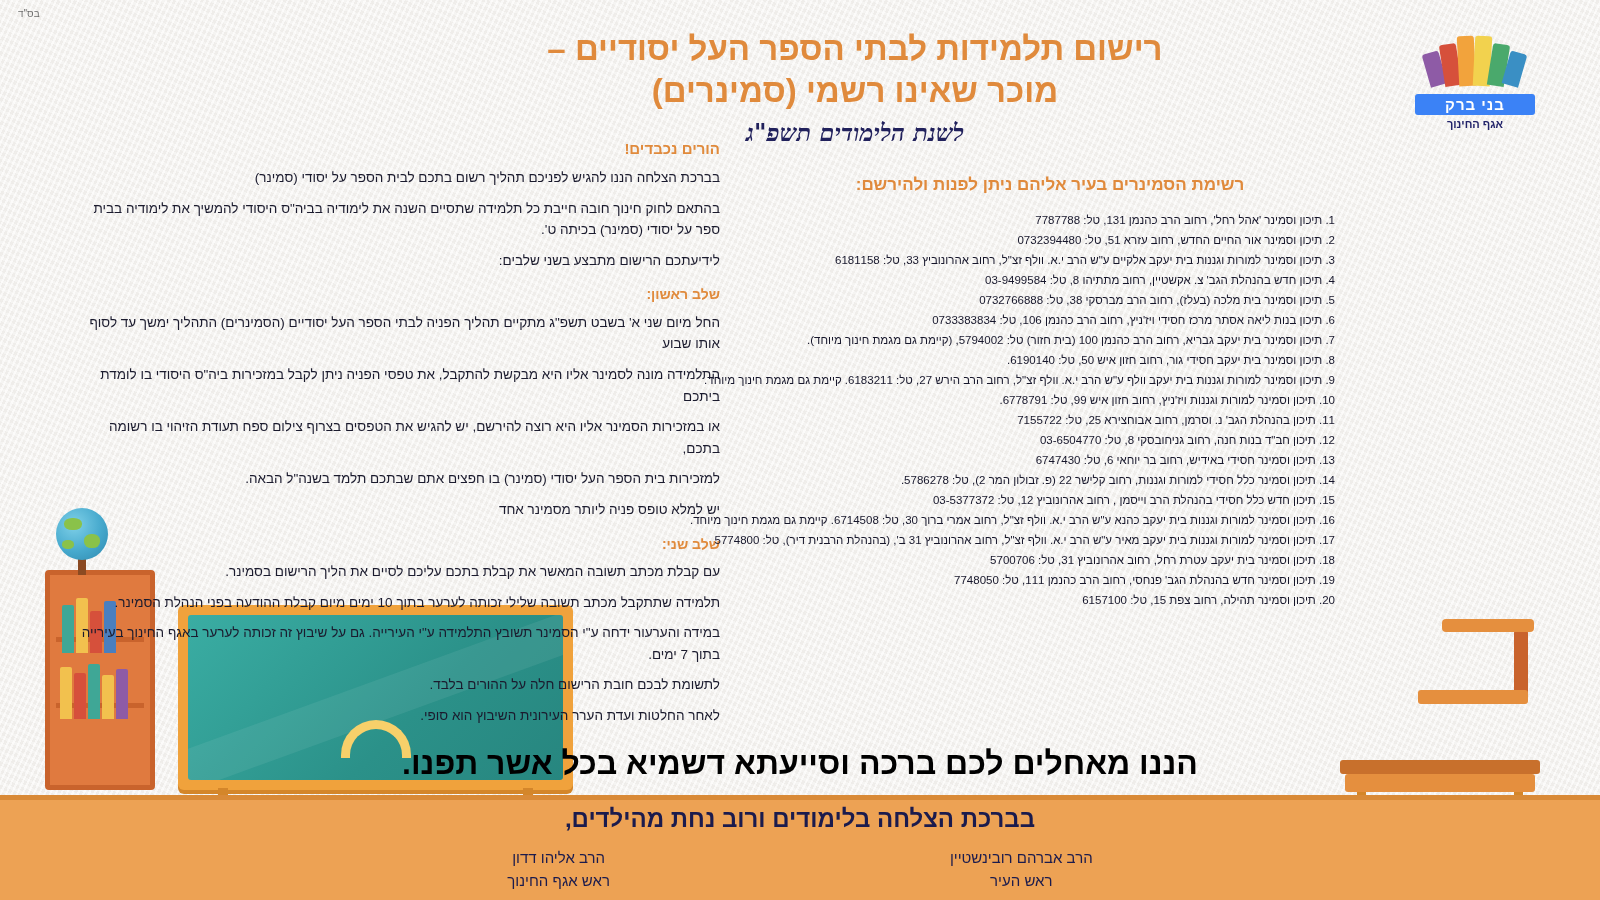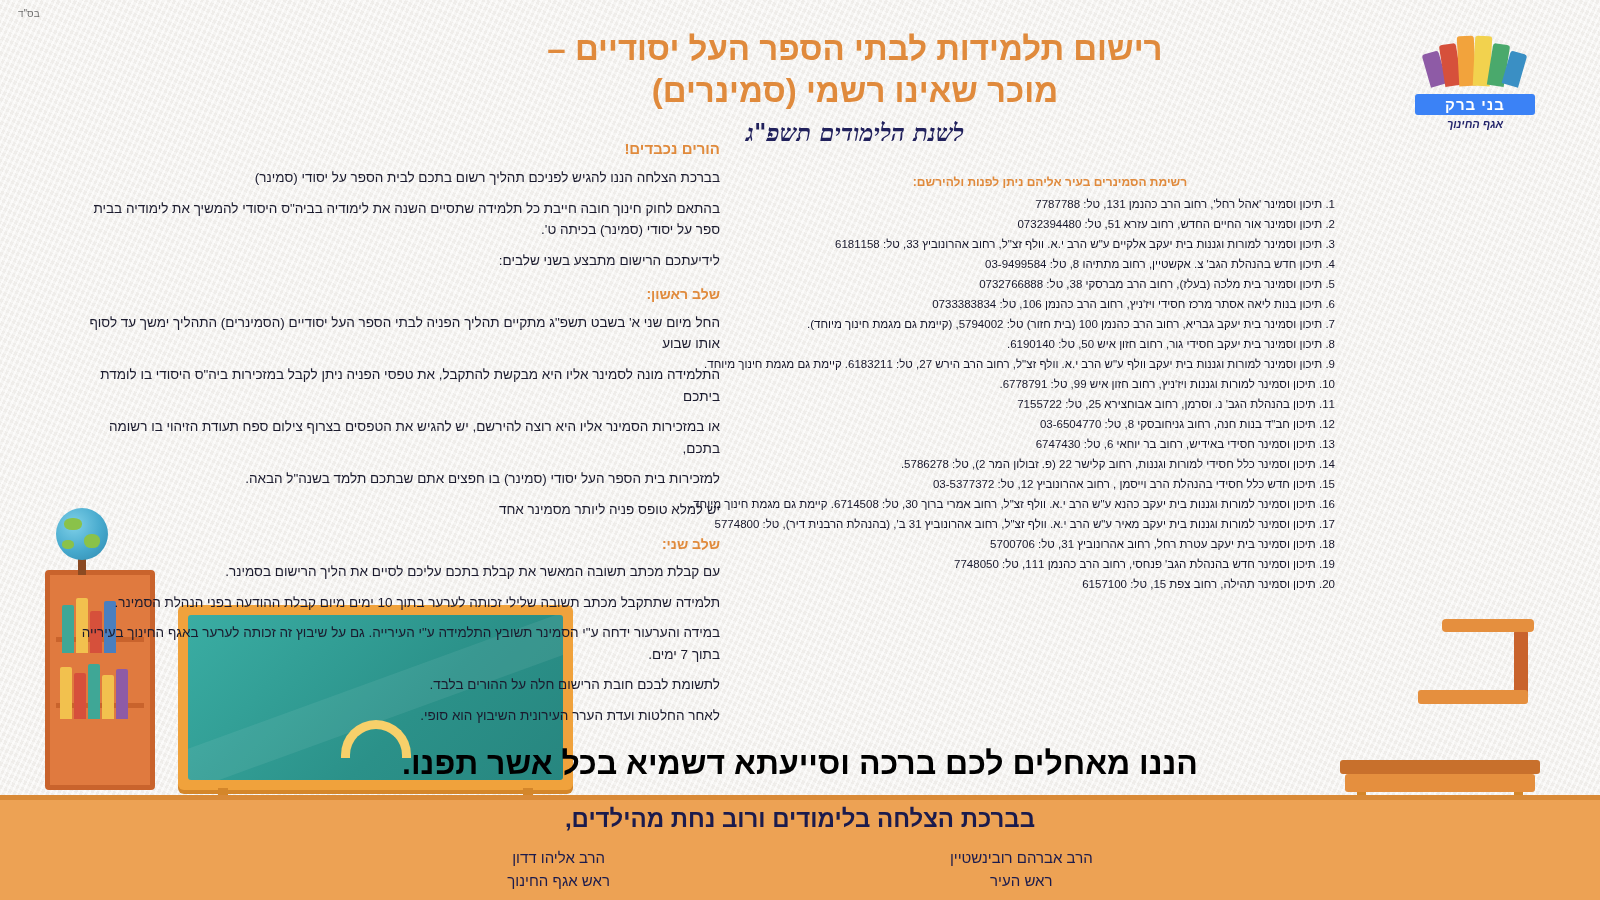--- a/index.html
+++ b/index.html
@@ -33,21 +33,21 @@
     position:absolute; top:30px; right:65px; width:120px; text-align:center;
   }
   .logo-book{
     position:relative; width:110px; height:62px; margin:0 auto;
   }
   .pg{ position:absolute; bottom:6px; width:17px; border-radius:3px 3px 0 0;}
   .logo-base{
     margin-top:2px; background:#3b82f6; color:#fff; font-size:15px; font-weight:bold;
     border-radius:3px; padding:2px 4px; letter-spacing:1px;
   }
-  .logo-sub{ font-size:11px; color:#23246a; margin-top:3px; font-weight:bold;font-style:italic;}
+  .logo-sub{ font-size:11px; color:#23246a; margin-top:3px; font-weight:bold;}
 
   
   .header{
     position:absolute; top:28px; right:330px; width:830px; text-align:center;
   }
   .header h1{
     margin:0; font-size:33px; line-height:1.28; color:#e08a3c; font-weight:bold;
   }
   .header .script{
     margin-top:6px; font-size:24px; color:#21215c; font-family:"DejaVu Serif", serif;
@@ -61,21 +61,21 @@
   }
   .parents .title{ color:#e08a3c; font-weight:bold; font-size:15px; margin-bottom:6px;}
   .parents p{ margin:0 0 9px 0; }
   .parents .stage{ color:#e08a3c; font-weight:bold; margin:12px 0 6px 0; font-size:14px;}
 
   
   .listcol{
     position:absolute; top:175px; right:265px; width:570px; text-align:right;
   }
   .listcol .list-title{
-    color:#e08a3c; font-weight:bold; font-size:12px; margin-bottom:5px; text-align:center;
+    color:#e08a3c; font-weight:bold; font-size:17px; margin-bottom:15px; text-align:center;
   }
   .listcol ol{ margin:0; padding:0; list-style:none; }
   .listcol li{
     font-size:11.5px; color:#16162b; line-height:1.74; white-space:nowrap;
     text-align:right; direction:rtl;
   }
 
   
   .illus{ position:absolute; inset:0; z-index:1; }
   .board{

